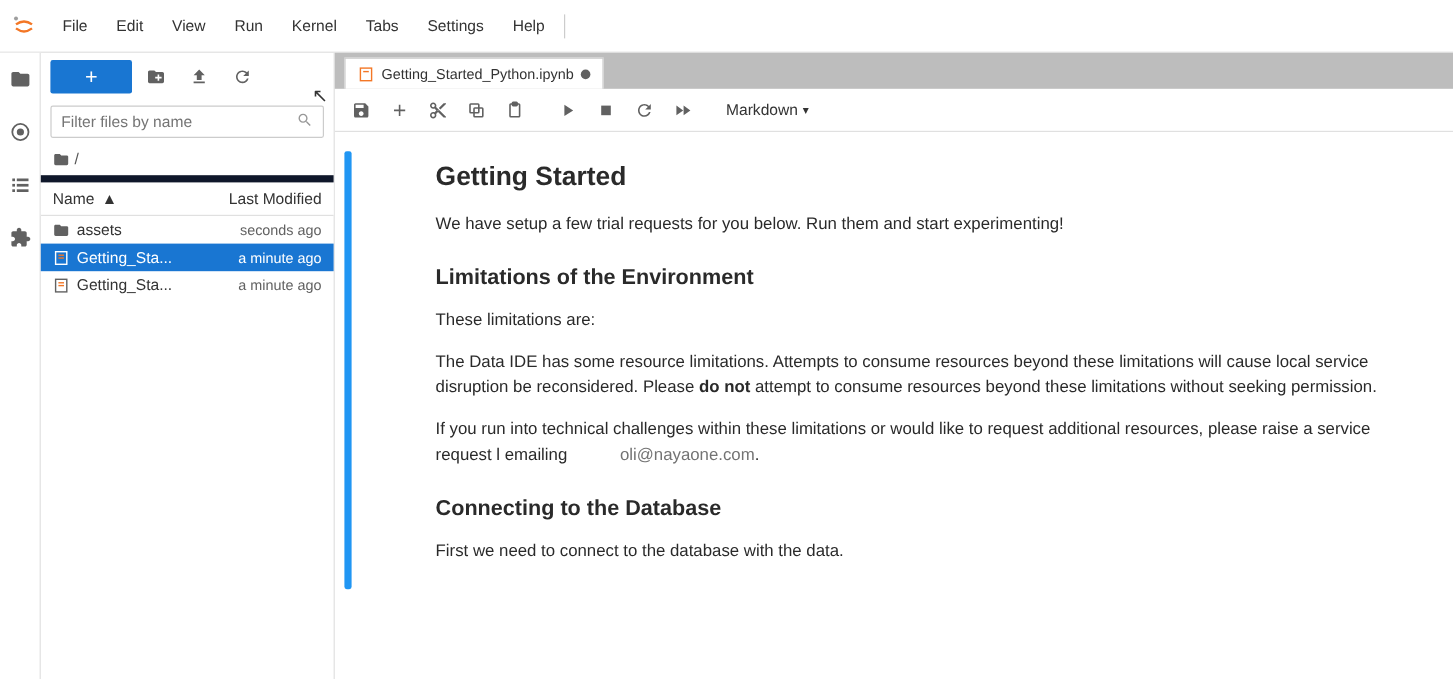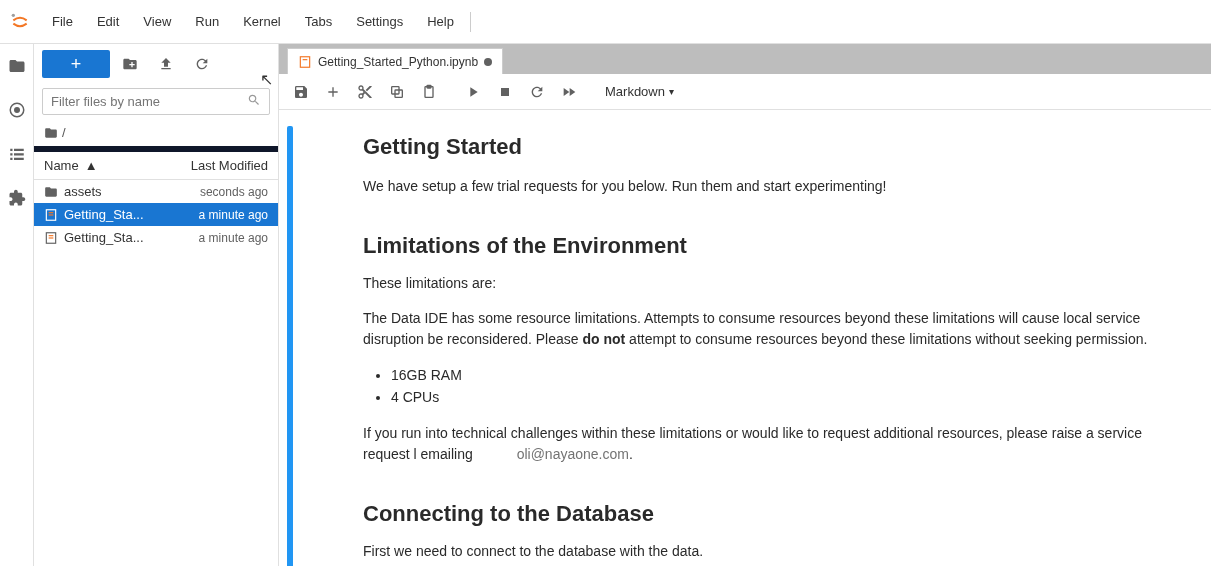--- a/index.html
+++ b/index.html
@@ -33,21 +33,21 @@
 .tab .dot { width: 8px; height: 8px; border-radius: 50%; background: #616161; }
 .nb-toolbar { display: flex; align-items: center; height: 36px; border-bottom: 1px solid #e0e0e0; padding-left: 8px; gap: 4px; }
 .nb-tool { width: 28px; height: 28px; display: flex; align-items: center; justify-content: center; color: #616161; cursor: pointer; }
 .nb-toolbar .sep { width: 8px; }
 .cell-type { margin-left: 12px; padding: 2px 6px; display: flex; align-items: center; gap: 4px; cursor: pointer; justify-content: space-between; }
 .nb-body { flex: 1; overflow: auto; padding: 16px 0 16px 8px; }
 .cell { display: flex; margin-bottom: 16px; }
 .cell-bar { width: 6px; background: #2196f3; border-radius: 2px; margin-right: 10px; flex-shrink: 0; }
 .cell-content { flex: 1; padding: 8px 60px 8px 60px; color: #2a2a2a; }
 .cell-content h2 { font-size: 22px; font-weight: 600; margin-bottom: 16px; }
-.cell-content h3 { font-size: 22px; font-weight: 600; margin: 36px 0 14px 0; }
+.cell-content h3 { font-size: 18px; font-weight: 600; margin: 24px 0 14px 0; }
 .cell-content p { font-size: 14px; line-height: 1.5; margin-bottom: 14px; }
 .cell-content ul { margin: 0 0 14px 28px; }
 .cell-content li { font-size: 14px; line-height: 1.6; }
 .cell-content a { color: #737373; text-decoration: none; margin-left: 40px; }
 .folder-svg { width: 14px; height: 14px; }
 .nb-svg { width: 14px; height: 14px; }
 .cursor { position: absolute; left: 260px; top: 70px; font-size: 16px; pointer-events: none; }
 </style>
 </head>
 <body>
@@ -249,24 +249,20 @@
       <div class="cell">
         <div class="cell-bar"></div>
         <div class="cell-content">
           <h2>Getting Started</h2>
           <p>We have setup a few trial requests for you below. Run them and start experimenting!</p>
           <h3>Limitations of the Environment</h3>
           <p>These limitations are:</p>
           <p>
             <span>The Data IDE has some resource limitations. Attempts to consume resources beyond these limitations will cause local service disruption be reconsidered. Please </span><b>do not</b><span> attempt to consume resources beyond these limitations without seeking permission.</span>
           </p>
-          <ul>
-            <li>16GB RAM</li>
-            <li>4 CPUs</li>
-          </ul>
           <p>
             <span>If you run into technical challenges within these limitations or would like to request additional resources, please raise a service request l emailing </span><a href="#">oli@nayaone.com</a><span>.</span>
           </p>
           <h3>Connecting to the Database</h3>
           <p>First we need to connect to the database with the data.</p>
         </div>
       </div>
     </div>
   </div>
 </div>

